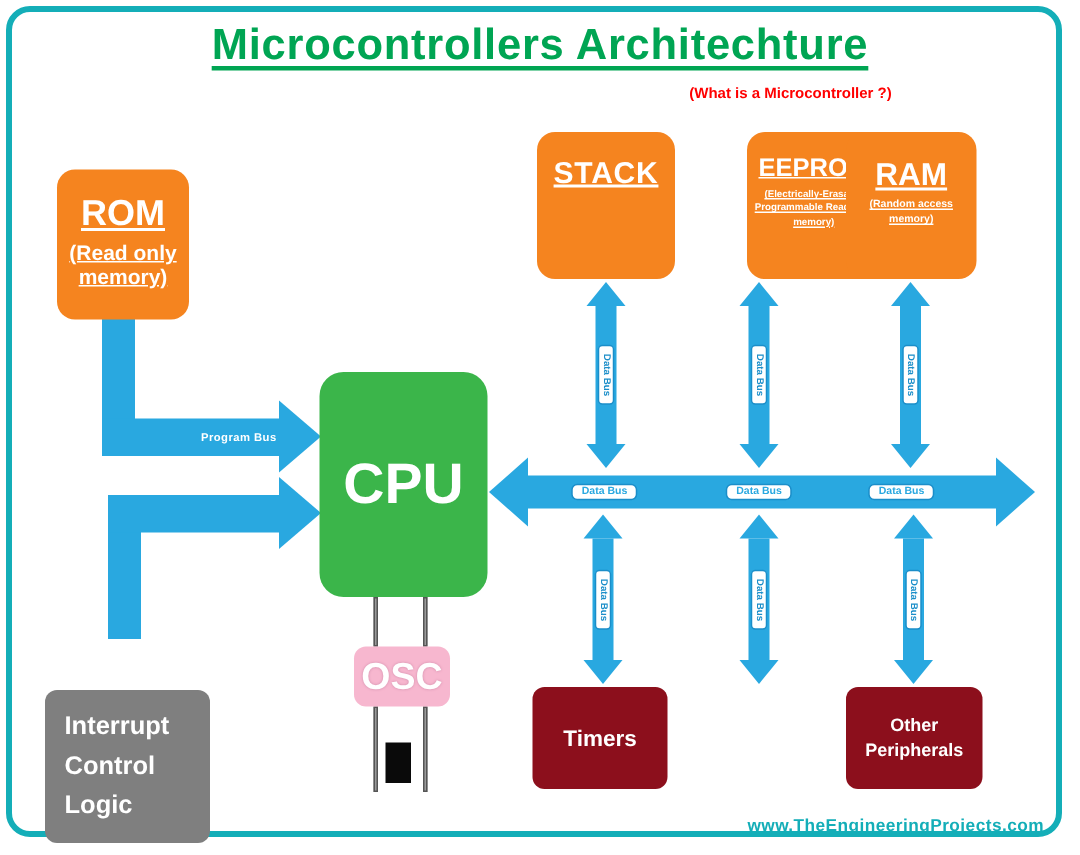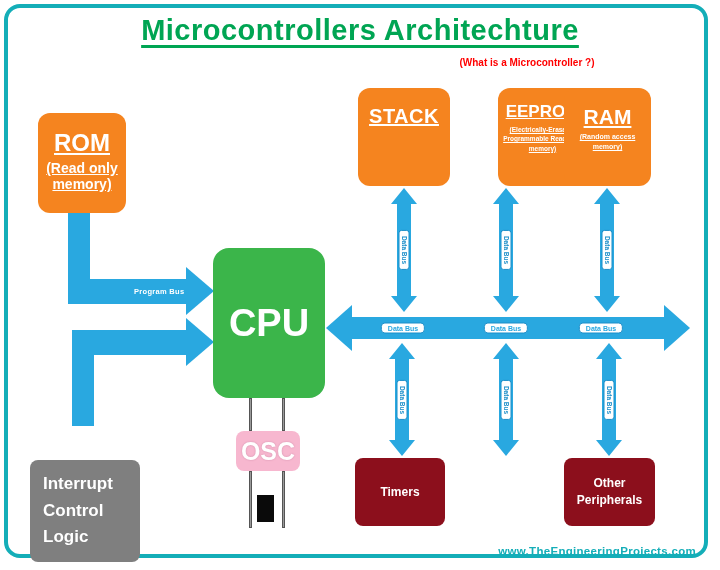--- a/index.html
+++ b/index.html
@@ -42,21 +42,21 @@
   #osc{left:236px;top:431px;width:64px;height:40px;background:var(--pink,#F7B7CF);
        border-radius:8px;display:flex;align-items:center;justify-content:center;
        font-size:25px;color:#fff;text-shadow:0 0 2px #d08aa8;}
 
   #icl{left:30px;top:424px;width:110px;height:102px;background:var(--gray,#7F7F7F);
        border-radius:8px;display:flex;align-items:center;text-align:left;
        padding-left:13px;font-size:17px;line-height:1.55;white-space:pre-line;margin-top:36px;}
 
   .maroon{background:var(--maroon,#8C0F1C);border-radius:8px;display:flex;
           align-items:center;justify-content:center;}
-  #timers{left:355px;top:458px;width:90px;height:68px;font-size:12px;}
+  #timers{left:355px;top:458px;width:90px;height:68px;font-size:15px;}
   #ioports{left:461px;top:458px;width:89px;height:68px;font-size:15px;}
   #otherper{left:564px;top:458px;width:91px;height:68px;font-size:12px;
             white-space:pre-line;line-height:1.4;}
 
   .rect{position:absolute;background:var(--blue,#29A8E0);}
   .tri{position:absolute;width:0;height:0;}
   .tri.right{border-top:24px solid transparent;border-bottom:24px solid transparent;
              border-left:28px solid var(--blue,#29A8E0);}
   .tri.left{border-top:23px solid transparent;border-bottom:23px solid transparent;
             border-right:26px solid var(--blue,#29A8E0);}

